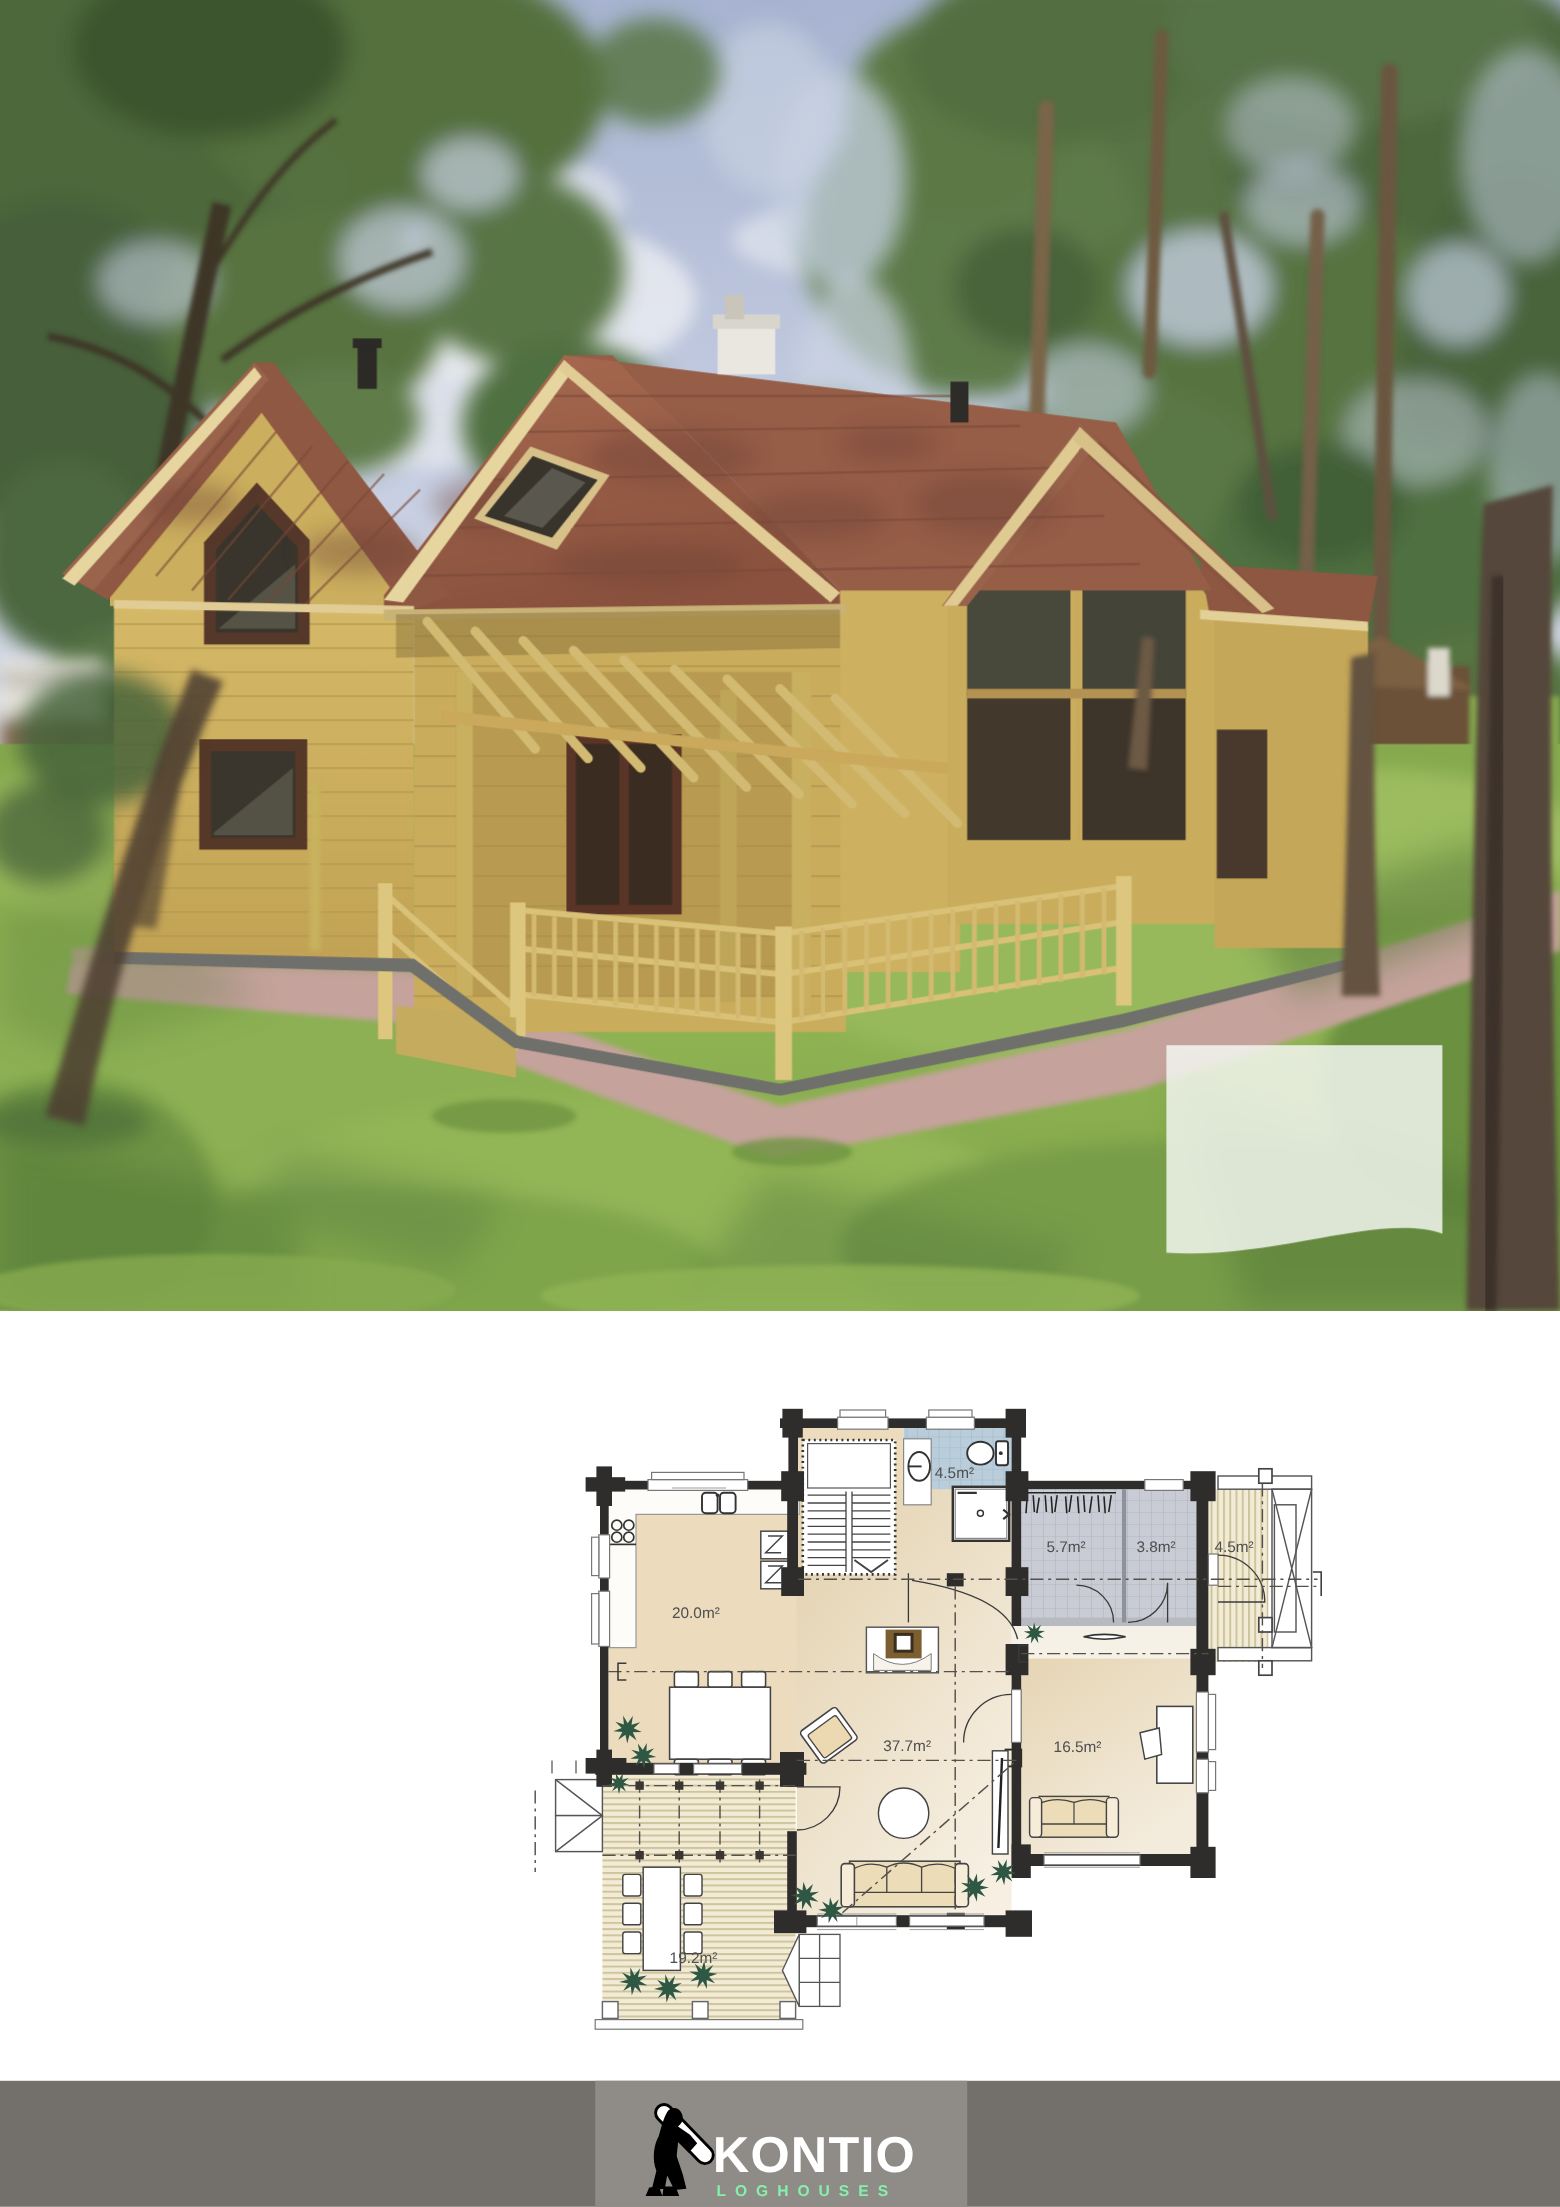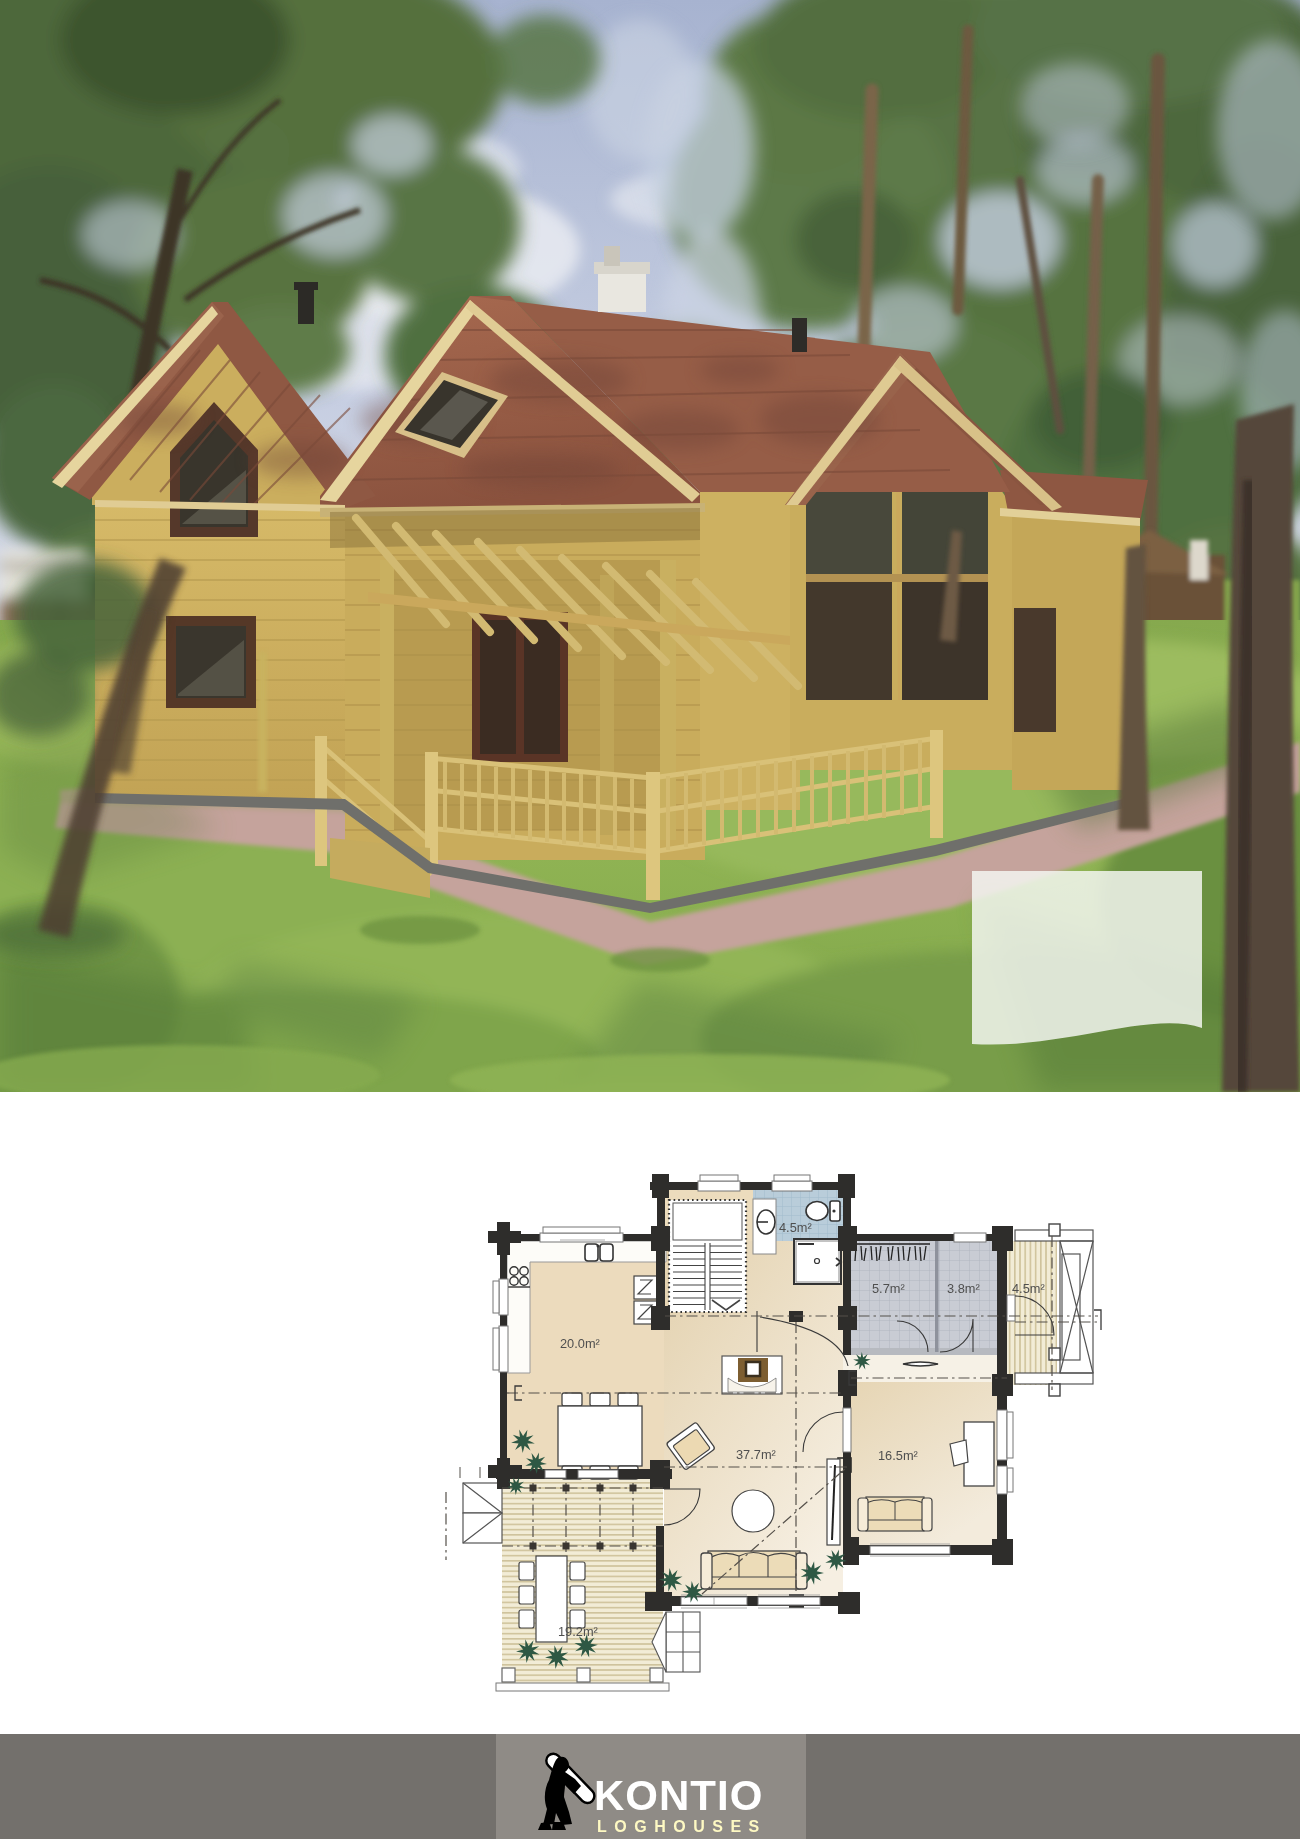--- a/index.html
+++ b/index.html
@@ -692,14 +692,14 @@
 <svg style="position:absolute;left:496px;top:0;width:310px;height:124px" viewBox="0 0 310 124" xmlns="http://www.w3.org/2000/svg">
 <g transform="rotate(46 74 44)">
 <rect x="43" y="37" width="63" height="14" rx="7" fill="#fff" stroke="#000" stroke-width="2.4"></rect>
 </g>
 <path d="M60,26 C63,21 70,22 72,27 C74,31 73,35 69,38 L79,45 L85,52 L78,60 L69,51 C69,55 68,59 68,63 L73,78 L76,90 L66,91 L60,79 L58,90 L47,91 L51,75 C47,65 49,53 53,46 C55,39 57,31 60,26 Z" fill="#000"></path>
 <path d="M45,89 L42,96 L56,96 L53,88 Z M57,88 L56,96 L70,96 L67,88 Z" fill="#000"></path>
 </svg>
 
 <div style="position:absolute;left:594px;top:38px;color:#fff;font-weight:bold;font-size:42px;letter-spacing:1px;">KONTIO</div>
 
-<div style="position:absolute;left:597px;top:84px;color:#fef9c3;font-weight:bold;font-size:16px;letter-spacing:7.5px;">LOGHOUSES</div>
+<div style="position:absolute;left:597px;top:84px;color:#86efac;font-weight:bold;font-size:13px;letter-spacing:7.5px;">LOGHOUSES</div>
 </div>
 
 </body></html>

